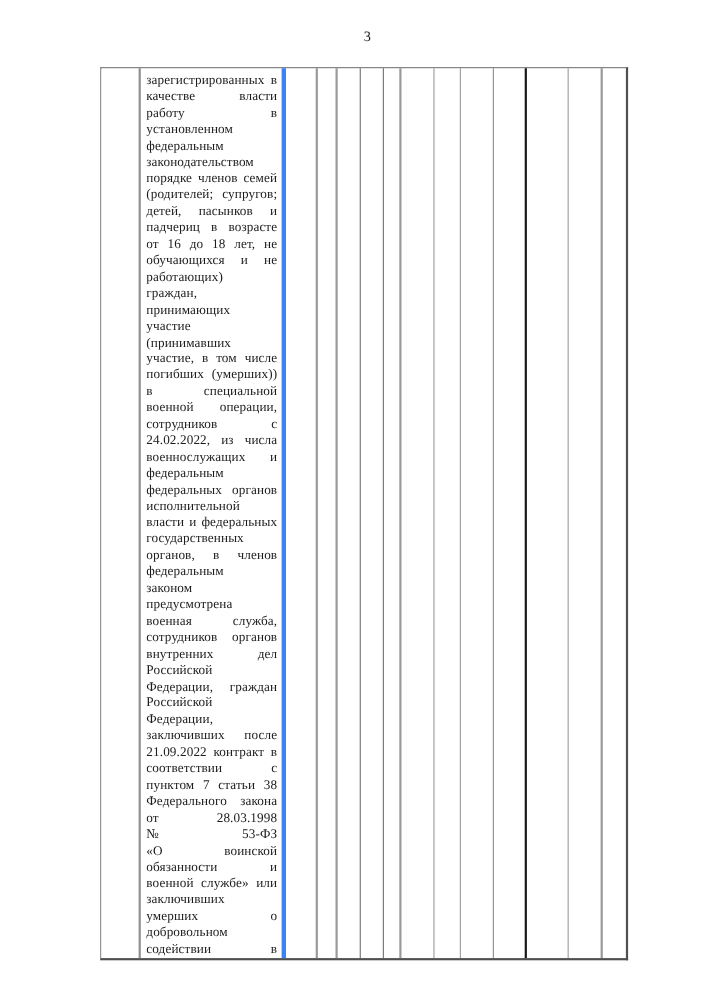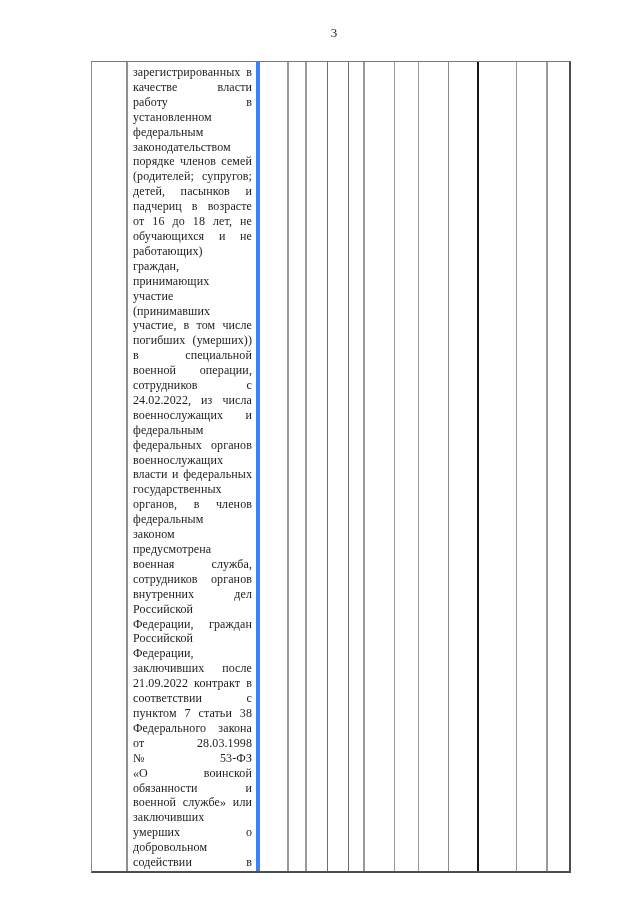--- a/index.html
+++ b/index.html
@@ -109,21 +109,21 @@
           <div class="line">(принимавших</div>
           <div class="line j">участие, в том числе</div>
           <div class="line j">погибших (умерших))</div>
           <div class="line j">в специальной</div>
           <div class="line j">военной операции,</div>
           <div class="line j">сотрудников с</div>
           <div class="line j">24.02.2022, из числа</div>
           <div class="line j">военнослужащих и</div>
           <div class="line">федеральным</div>
           <div class="line j">федеральных органов</div>
-          <div class="line">военнослужащих</div>
+          <div class="line">исполнительной</div>
           <div class="line j">власти и федеральных</div>
           <div class="line">государственных</div>
           <div class="line j">органов, в членов</div>
           <div class="line">федеральным</div>
           <div class="line">законом</div>
           <div class="line">предусмотрена</div>
           <div class="line j">военная служба,</div>
           <div class="line j">сотрудников органов</div>
           <div class="line j">внутренних дел</div>
           <div class="line">Российской</div>

